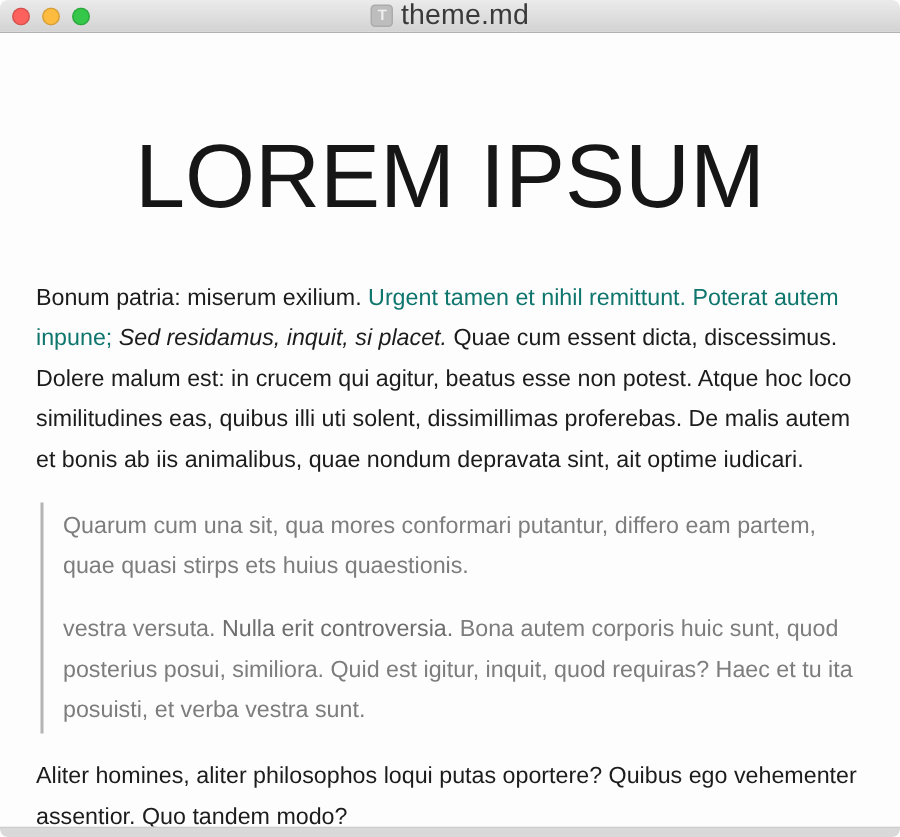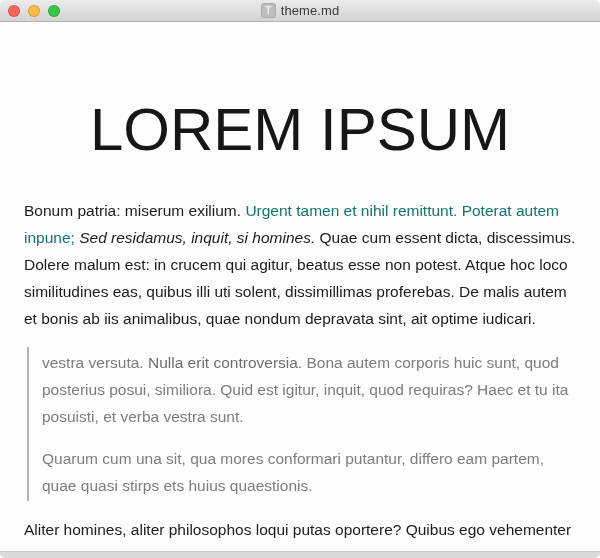--- a/index.html
+++ b/index.html
@@ -52,29 +52,29 @@
     background: #bdbdbd;
     border: 1px solid #ababab;
     border-radius: 3px;
     color: #efefef;
     font-size: 10px;
     font-weight: bold;
     line-height: 13px;
     text-align: center;
   }
   .window-title {
-    font-size: 13px;
+    font-size: 19px;
     color: #3a3a3a;
     letter-spacing: 0.1px;
   }
   
   .content {
     flex: 1 1 auto;
     background: #fdfdfd;
-    padding: 16px 24px;
+    padding: 4px 24px;
     overflow: hidden;
     color: #1c1c1c;
     font-size: 15.5px;
     line-height: 27px;
   }
   .content h1 {
     margin: 62px 0 37px;
     font-size: 60px;
     line-height: 1;
     font-weight: 400;
@@ -124,31 +124,31 @@
   </div>
 
   <div class="content">
 
     <h1>LOREM IPSUM</h1>
 
     <p>
       <span class="md-bold">Bonum patria: miserum exilium.</span>
       <a class="md-link">Urgent tamen et nihil remittunt.</a>
       <a class="md-link">Poterat autem inpune;</a>
-      <span class="md-italic">Sed residamus, inquit, si homines.</span>
+      <span class="md-italic">Sed residamus, inquit, si placet.</span>
       <span>Quae cum essent dicta, discessimus. Dolere malum est: in crucem qui agitur, beatus esse non potest. Atque hoc loco similitudines eas, quibus illi uti solent, dissimillimas proferebas. De malis autem et bonis ab iis animalibus, quae nondum depravata sint, ait optime iudicari.</span>
     </p>
 
     <blockquote>
+      <p>Quarum cum una sit, qua mores conformari putantur, differo eam partem, quae quasi stirps ets huius quaestionis.</p>
       <p>
         <span>vestra versuta.</span>
         <span class="md-bold">Nulla erit controversia.</span>
         <span>Bona autem corporis huic sunt, quod posterius posui, similiora. Quid est igitur, inquit, quod requiras? Haec et tu ita posuisti, et verba vestra sunt.</span>
       </p>
-      <p>Quarum cum una sit, qua mores conformari putantur, differo eam partem, quae quasi stirps ets huius quaestionis.</p>
     </blockquote>
 
     <p>Aliter homines, aliter philosophos loqui putas oportere? Quibus ego vehementer assentior. Quo tandem modo?</p>
 
   </div>
 
   <div class="bottombar"></div>
 
 </div>
 

